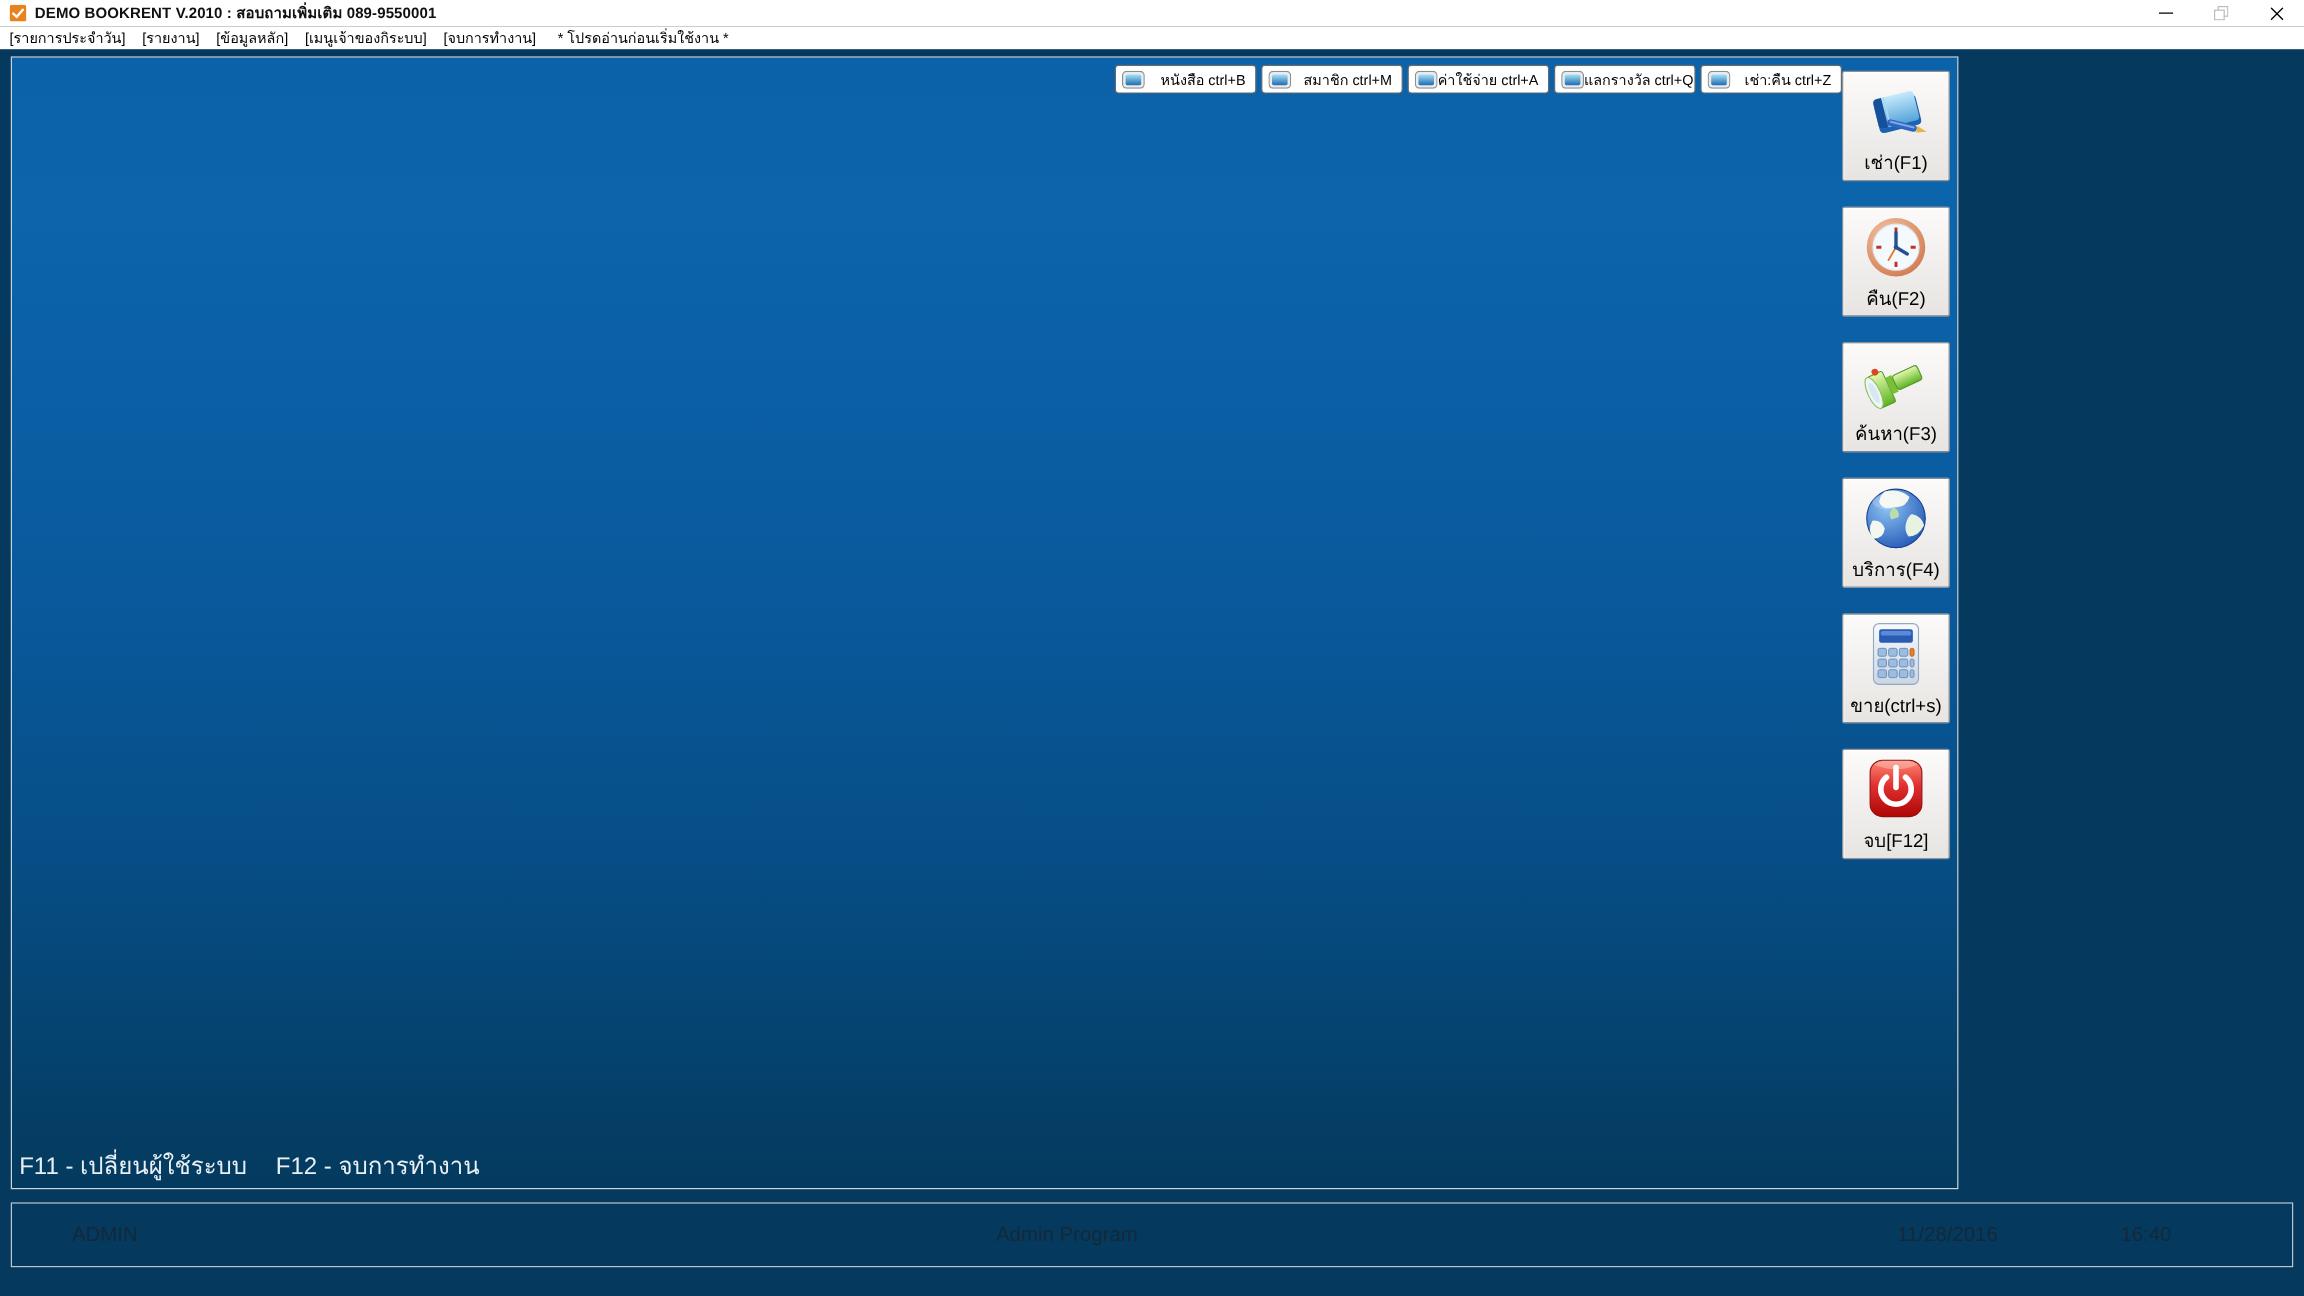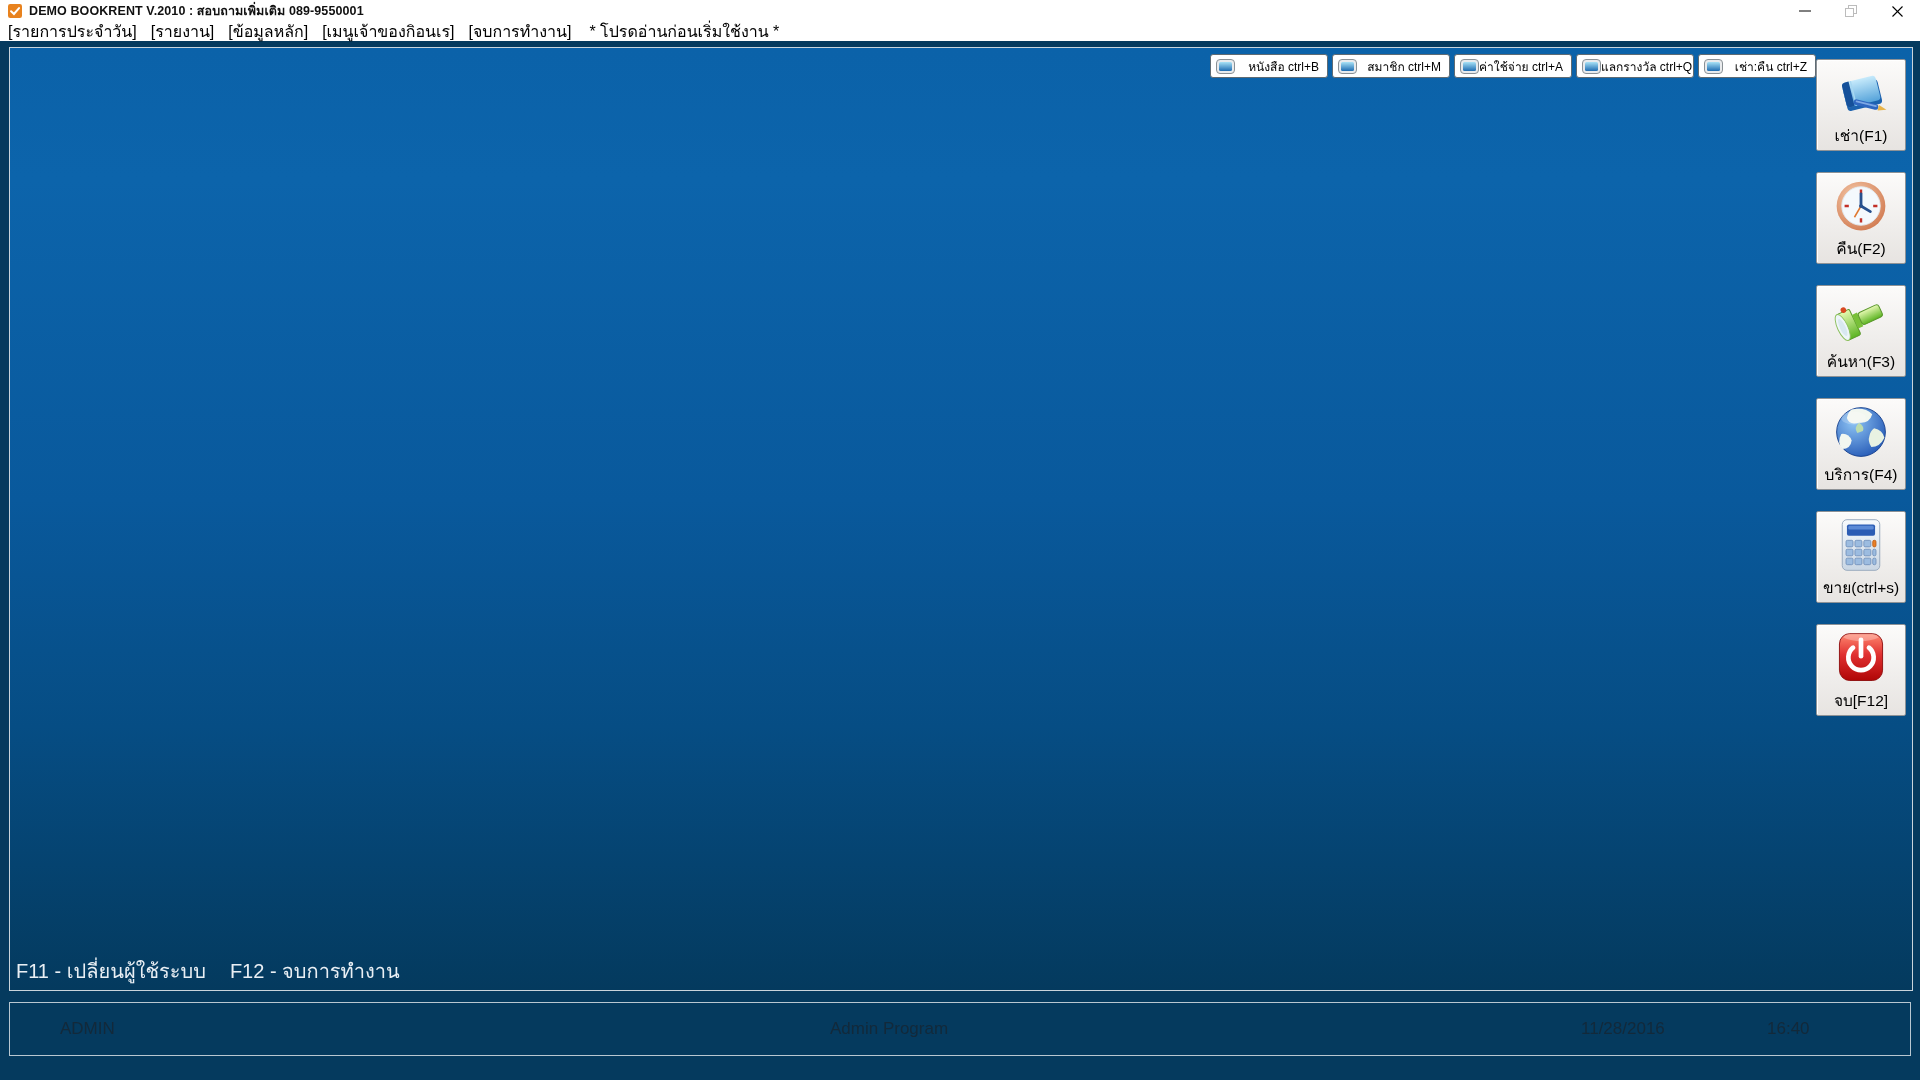--- a/index.html
+++ b/index.html
@@ -16,27 +16,27 @@
     background:#ffffff; display:flex; align-items:center;
   }
   .app-icon{ margin:0 7px 0 8px; display:flex; align-items:center; }
   .title-text{ font-size:12.5px; font-weight:600; color:#101010; letter-spacing:.1px; }
   .win-controls{ margin-left:auto; display:flex; height:100%; }
   .wc{ width:46px; height:100%; display:flex; align-items:center; justify-content:center; cursor:pointer; }
   
   .menubar{
     position:absolute; left:0; top:22px; width:1920px; height:19px;
     background:#ffffff; display:flex; align-items:center;
-    font-size:16px; color:#000; padding-left:1px;
+    font-size:12px; color:#000; padding-left:1px;
   }
   .menubar .mitem{ padding:0 7px; cursor:default; white-space:nowrap; }
   .menu-note{ margin-left:4px; }
   
   .main-panel{
-    position:absolute; left:9px; top:47px; width:1904px; height:944px;
+    position:absolute; left:9px; top:47px; width:1623px; height:944px;
     border:1px solid #c9d4db;
     background:linear-gradient(180deg,#0b62a9 0%, #0c64ab 14%, #09599c 48%, #064d84 72%, #043a5e 100%);
   }
   
   .quickbar{ position:absolute; top:6px; right:96px; display:flex; gap:4px; }
   .qbtn{
     width:118px; height:24px; display:flex; align-items:center;
     background:#ffffff; border:1px solid #5f6b73; border-radius:3px;
     padding:0 8px 0 5px; cursor:pointer; font-family:inherit;
   }
@@ -131,21 +131,21 @@
         <line x1="10.5" y1="0.5" x2="0.5" y2="10.5" stroke="#000" stroke-width="1.1"></line>
       </svg>
     </div>
   </div>
 </div>
 
 <div class="menubar">
   <span class="mitem">[รายการประจำวัน]</span>
   <span class="mitem">[รายงาน]</span>
   <span class="mitem">[ข้อมูลหลัก]</span>
-  <span class="mitem">[เมนูเจ้าของกิอนเร]</span>
+  <span class="mitem">[เมนูเจ้าของกิระบบ]</span>
   <span class="mitem">[จบการทำงาน]</span>
   <span class="mitem menu-note">* โปรดอ่านก่อนเริ่มใช้งาน *</span>
 </div>
 
 <div class="main-panel">
 
   <div class="quickbar">
     <button class="qbtn">
       <span class="qicon">
         <svg width="19" height="15" viewBox="0 0 19 15">

